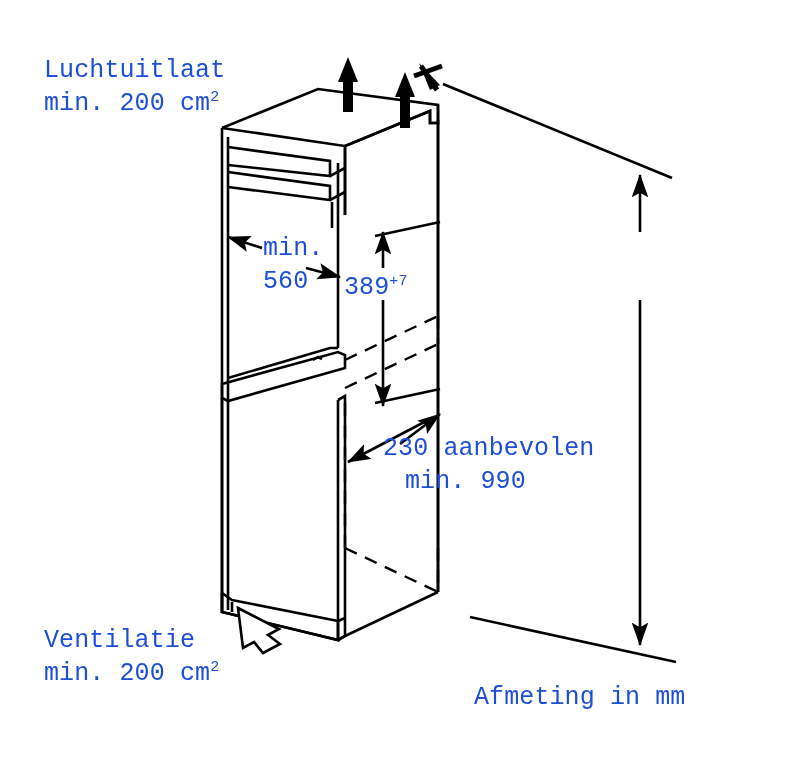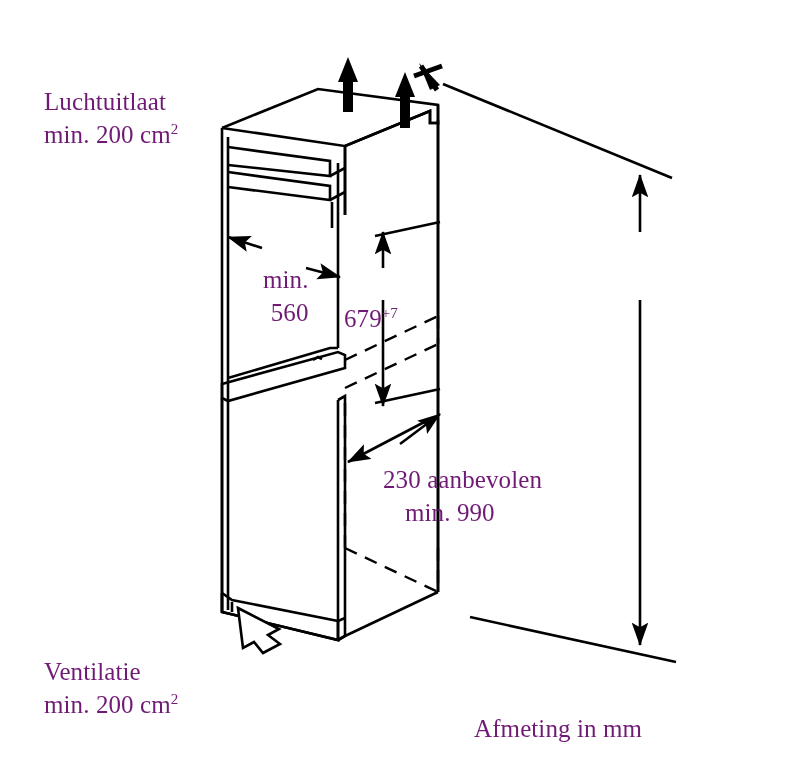--- a/index.html
+++ b/index.html
@@ -24,34 +24,33 @@
   svg#niche-drawing {
     position: absolute;
     left: 0;
     top: 0;
     width: 808px;
     height: 764px;
     display: block;
   }
   .lbl {
     position: absolute;
-    font-family: Liberation Serif, serif;
+    font-family: Liberation Mono, monospace;
     font-size: 25px;
     line-height: 33px;
-    color: #701a75;
+    color: #1d4ed8;
     white-space: nowrap;
     letter-spacing: 0.1px;
-    margin-top: 31px;
   }
   .lbl .sup {
     font-size: 15px;
     vertical-align: super;
     line-height: 0;
   }
-  .lbl.center { text-align: right; }
+  .lbl.center { text-align: left; }
   #label-air-outlet { left: 44px; top: 54px; }
   #label-min560    { left: 263px; top: 232px; }
   #label-874       { left: 344px; top: 271px; }
   #label-max2200   { left: 606px; top: 234px; }
   #label-depth     { left: 383px; top: 432px; }
   #label-plinth    { left: 44px; top: 624px; }
   #label-units     { left: 474px; top: 681px; }
 </style>
 </head>
 <body>
@@ -164,21 +163,21 @@
   <div class="lbl" id="label-air-outlet">
     <div>Luchtuitlaat</div>
     <div><span>min. 200 cm</span><span class="sup">2</span></div>
   </div>
 
   <div class="lbl center" id="label-min560">
     <div>min.</div>
     <div>560</div>
   </div>
 
-  <div class="lbl" id="label-874"><span>679</span><span class="sup">+7</span></div>
+  <div class="lbl" id="label-874"><span>389</span><span class="sup">+7</span></div>
 
 
   <div class="lbl" id="label-depth">
     <div>230 aanbevolen</div>
     <div style="padding-left:22px;">min. 990</div>
   </div>
 
   <div class="lbl" id="label-plinth">
     <div>Ventilatie</div>
     <div><span>min. 200 cm</span><span class="sup">2</span></div>

